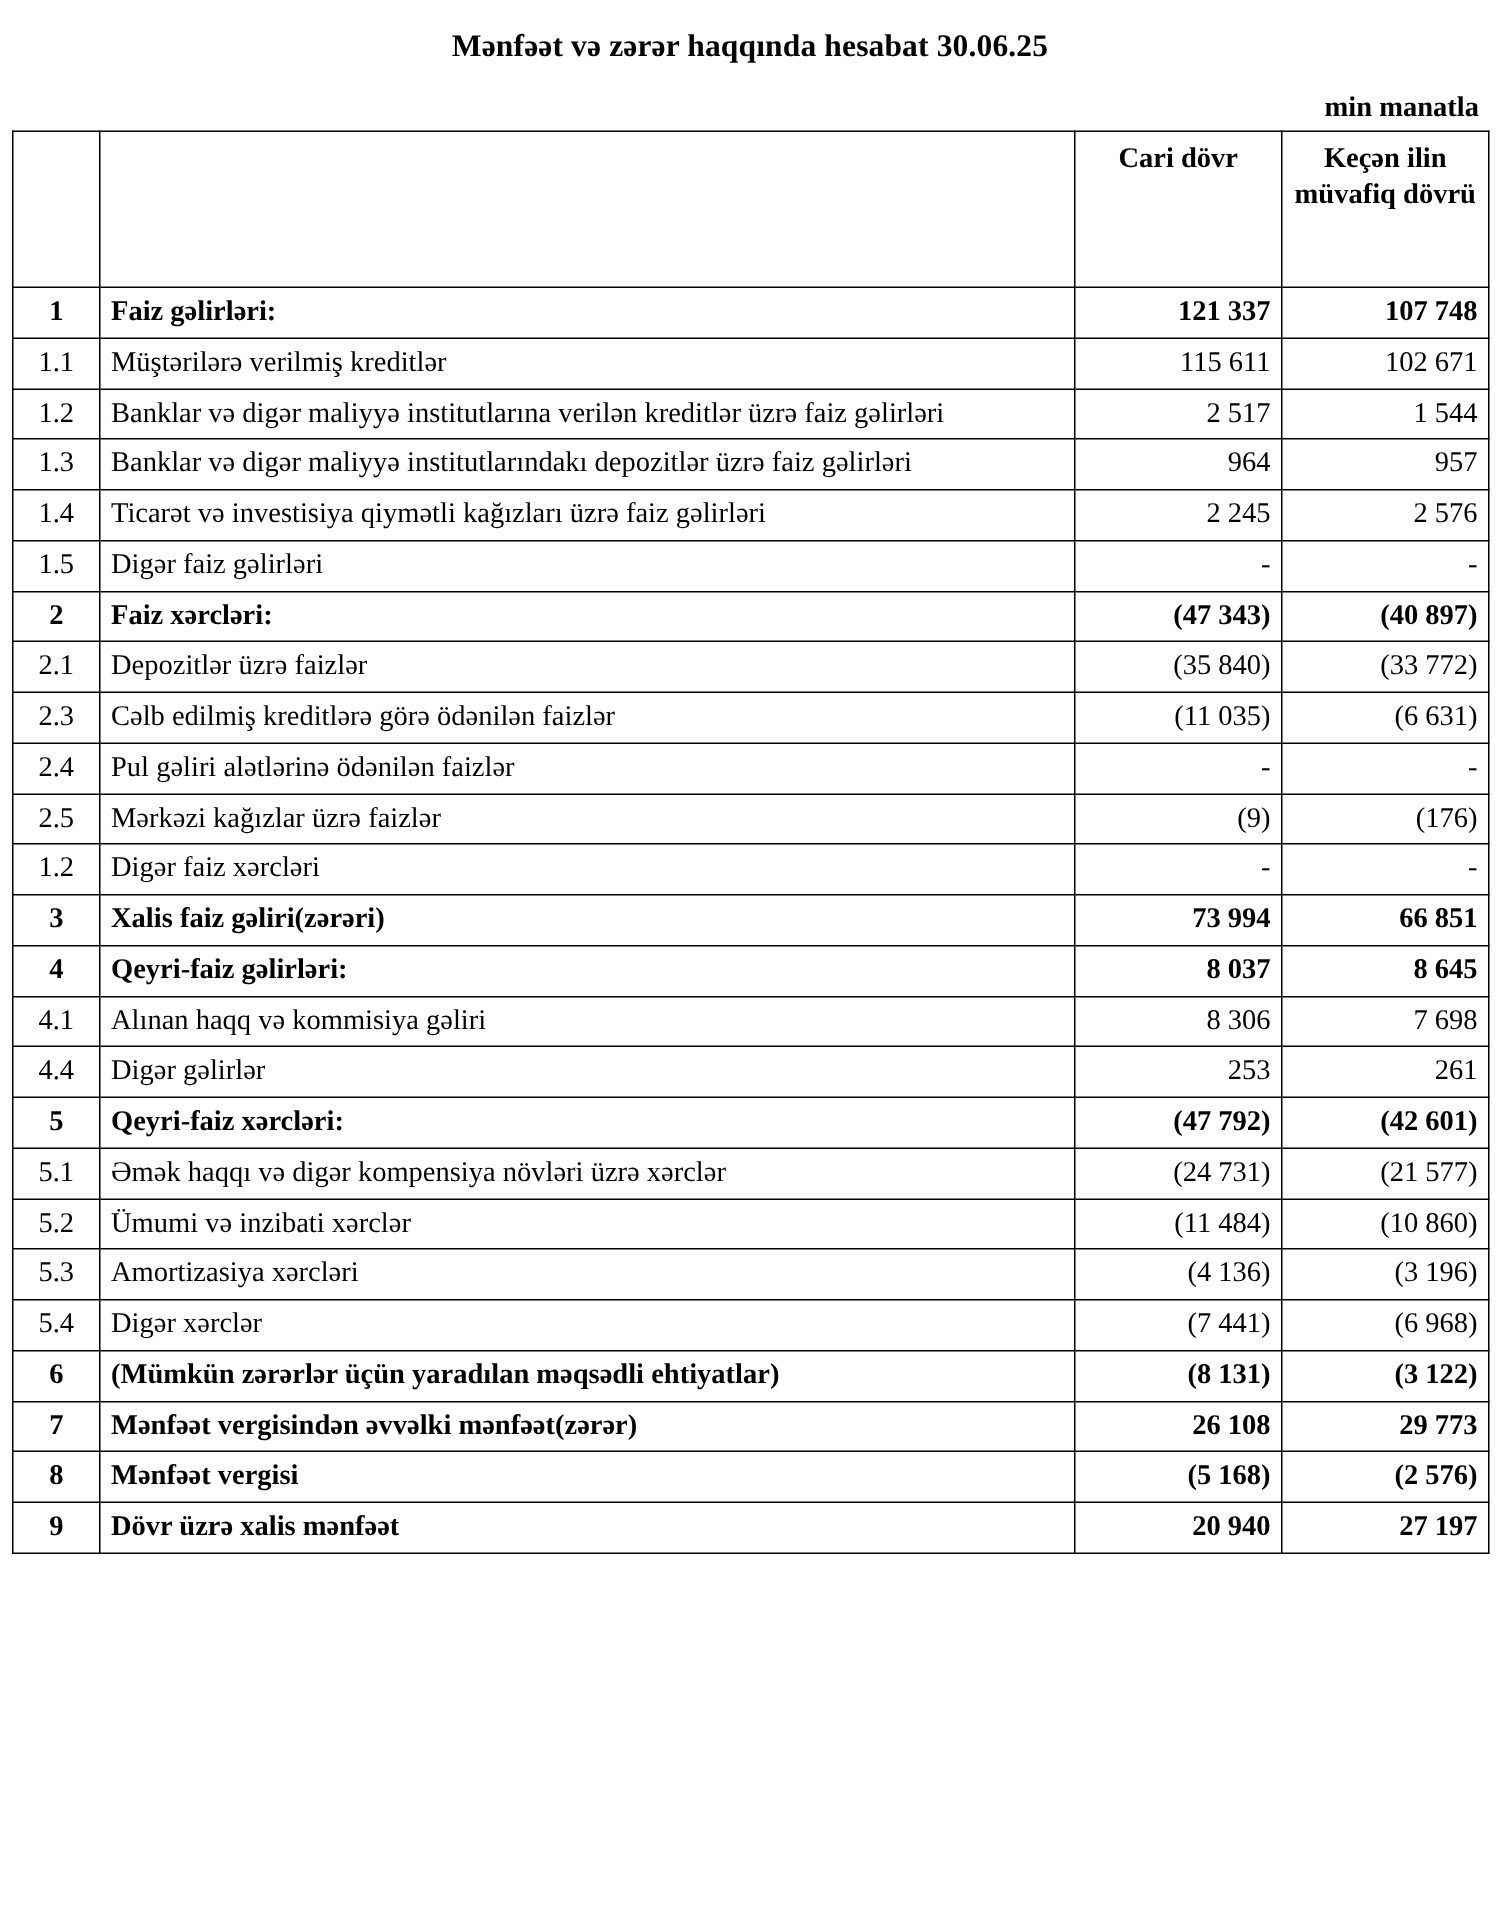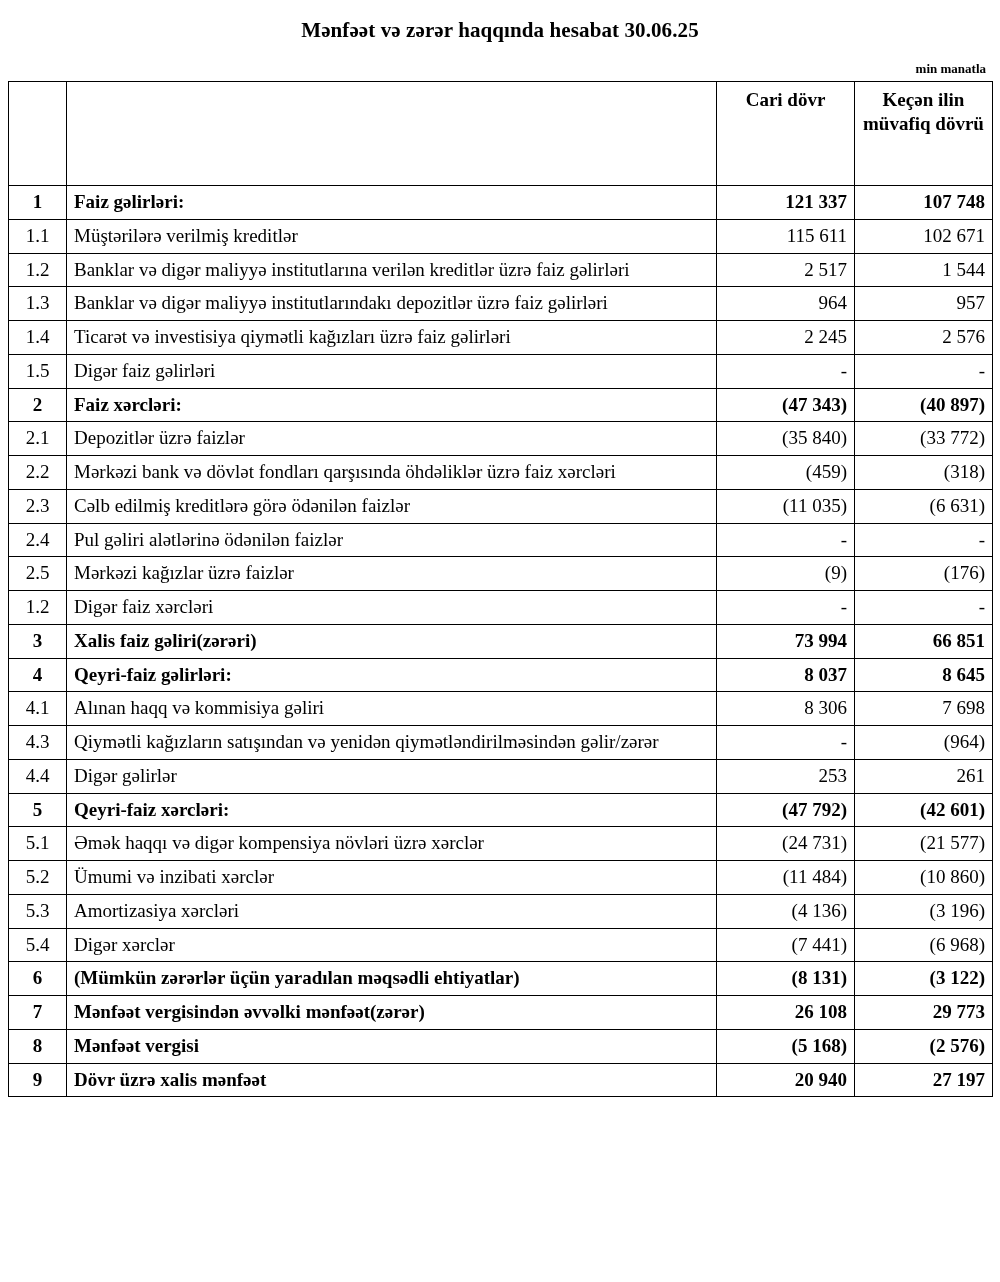--- a/index.html
+++ b/index.html
@@ -21,21 +21,21 @@
   .doc-title {
     text-align: center;
     font-weight: bold;
     font-size: 21px;
     margin: 8px 0 18px 0;
     letter-spacing: 0.1px;
   }
   .units {
     text-align: right;
     font-weight: bold;
-    font-size: 13px;
+    font-size: 19px;
     padding-right: 6px;
     margin-bottom: 4px;
   }
   table.report {
     border-collapse: collapse;
     width: 984px;
     margin: 0 auto;
     table-layout: fixed;
   }
   table.report td, table.report th {
@@ -140,26 +140,20 @@
           <td class="val">(47 343)</td>
           <td class="val">(40 897)</td>
         </tr>
         <tr>
           <td class="num">2.1</td>
           <td class="label">Depozitlər üzrə faizlər</td>
           <td class="val">(35 840)</td>
           <td class="val">(33 772)</td>
         </tr>
         <tr>
-          <td class="num">2.2</td>
-          <td class="label">Mərkəzi bank və dövlət fondları qarşısında öhdəliklər üzrə faiz xərcləri</td>
-          <td class="val">(459)</td>
-          <td class="val">(318)</td>
-        </tr>
-        <tr>
           <td class="num">2.3</td>
           <td class="label">Cəlb edilmiş kreditlərə görə ödənilən faizlər</td>
           <td class="val">(11 035)</td>
           <td class="val">(6 631)</td>
         </tr>
         <tr>
           <td class="num">2.4</td>
           <td class="label">Pul gəliri alətlərinə ödənilən faizlər</td>
           <td class="val">-</td>
           <td class="val">-</td>
@@ -188,26 +182,20 @@
           <td class="val">8 037</td>
           <td class="val">8 645</td>
         </tr>
         <tr>
           <td class="num">4.1</td>
           <td class="label">Alınan haqq və kommisiya gəliri</td>
           <td class="val">8 306</td>
           <td class="val">7 698</td>
         </tr>
         <tr>
-          <td class="num">4.3</td>
-          <td class="label">Qiymətli kağızların satışından və yenidən qiymətləndirilməsindən gəlir/zərər</td>
-          <td class="val">-</td>
-          <td class="val">(964)</td>
-        </tr>
-        <tr>
           <td class="num">4.4</td>
           <td class="label">Digər gəlirlər</td>
           <td class="val">253</td>
           <td class="val">261</td>
         </tr>
         <tr class="bold">
           <td class="num">5</td>
           <td class="label">Qeyri-faiz xərcləri:</td>
           <td class="val">(47 792)</td>
           <td class="val">(42 601)</td>

